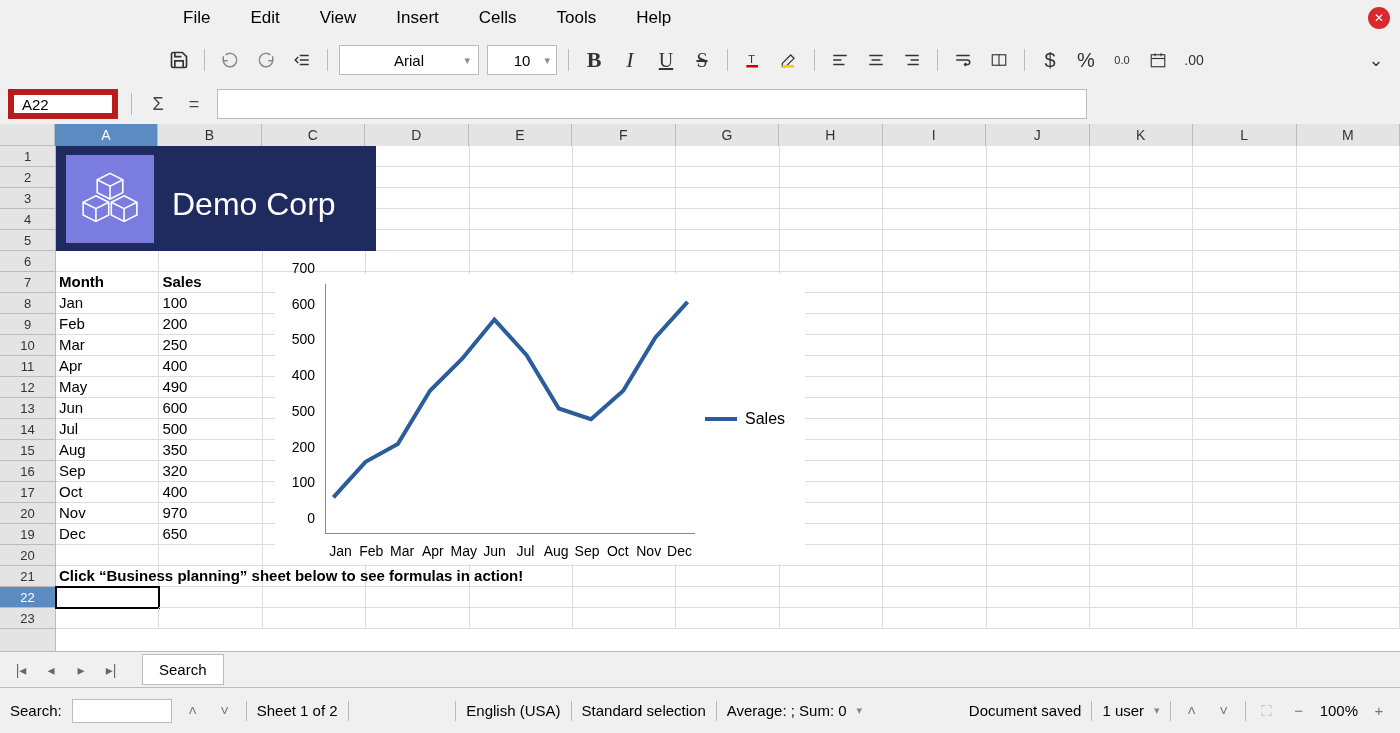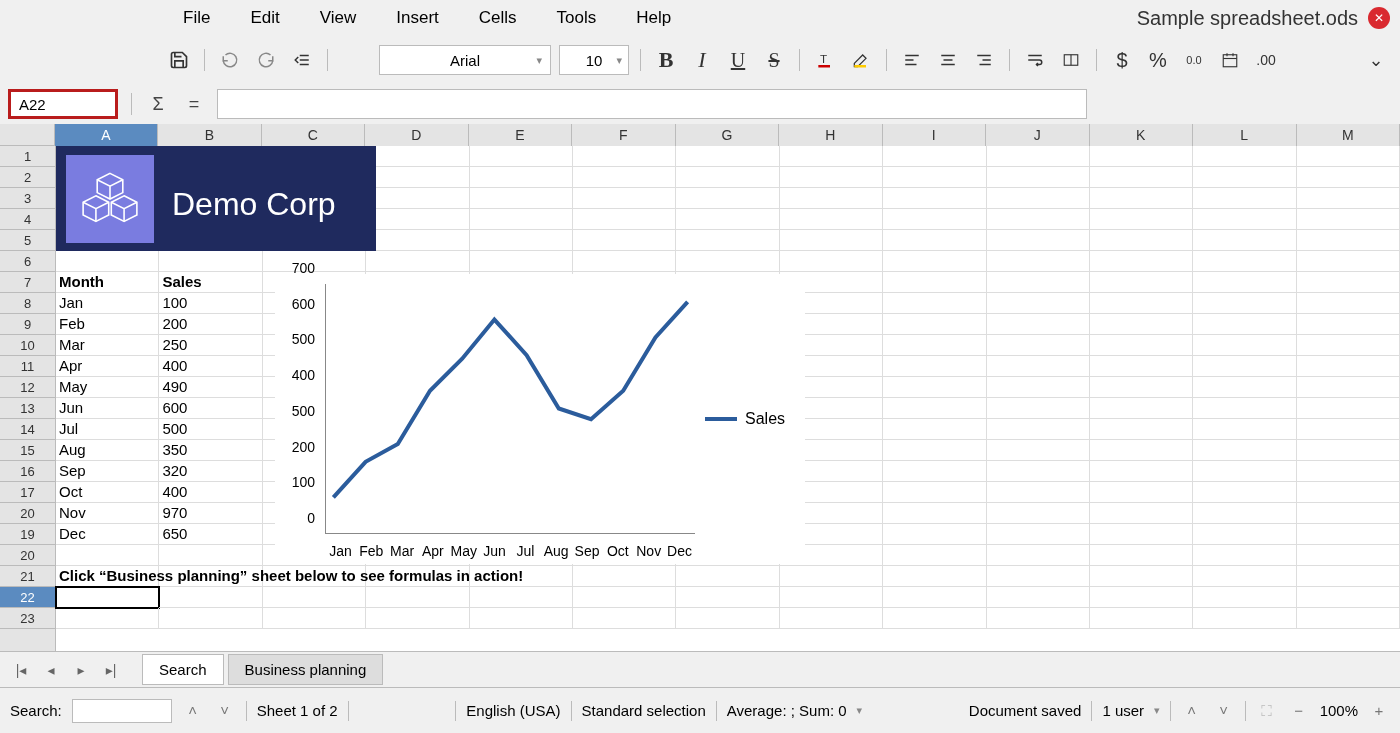--- a/index.html
+++ b/index.html
@@ -10,30 +10,30 @@
 .menubar .menus { display: flex; gap: 4px; margin-left: 155px; }
 .menu-item { padding: 6px 18px; font-size: 17px; cursor: pointer; }
 .menubar .spacer { flex: 1; }
 .doc-title { font-size: 20px; color: #333; margin-right: 10px; }
 .close-btn { width: 22px; height: 22px; background: #d9292f; border-radius: 50%; display: flex; align-items: center; justify-content: center; color: #fff; font-size: 12px; cursor: pointer; }
 
 
 .toolbar { display: flex; align-items: center; height: 48px; padding: 0 10px 0 165px; gap: 8px; }
 .tb-btn { width: 28px; height: 28px; display: flex; align-items: center; justify-content: center; cursor: pointer; color: #333; font-size: 18px; }
 .tb-sep { width: 1px; height: 22px; background: #bbb; margin: 0 3px; }
-.font-name { width: 172px; height: 30px; border: 1px solid #bbb; background: #fff; display: flex; align-items: center; justify-content: center; position: relative; font-size: 15px; margin-left: 40px; }
+.font-name { width: 140px; height: 30px; border: 1px solid #bbb; background: #fff; display: flex; align-items: center; justify-content: center; position: relative; font-size: 15px; }
 .font-name::after { content: "▾"; position: absolute; right: 8px; color: #888; font-size: 11px; }
 .font-size { width: 70px; height: 30px; border: 1px solid #bbb; background: #fff; display: flex; align-items: center; justify-content: center; position: relative; font-size: 15px; }
 .font-size::after { content: "▾"; position: absolute; right: 6px; color: #888; font-size: 11px; }
 .bold { font-weight: bold; font-family: serif; font-size: 22px; }
 .italic { font-style: italic; font-family: serif; font-size: 22px; }
 
 
 .formula-bar { display: flex; align-items: center; height: 40px; padding: 0 8px; gap: 10px; }
-.cell-ref { width: 110px; height: 30px; border: 3px solid #b91c1c; background: #fff; padding: 0 8px; display: flex; align-items: center; font-size: 15px; }
+.cell-ref { width: 110px; height: 30px; border: 6px solid #b91c1c; background: #fff; padding: 0 8px; display: flex; align-items: center; font-size: 15px; }
 .fx-btn { width: 26px; height: 26px; display: flex; align-items: center; justify-content: center; font-size: 18px; color: #444; cursor: pointer; }
 .formula-input { flex: 0 0 870px; height: 30px; border: 1px solid #bbb; background: #fff; }
 
 
 .grid-wrap { flex: 1; position: relative; background: #fff; overflow: hidden; }
 .col-headers { display: flex; position: absolute; top: 0; left: 0; right: 0; height: 22px; background: #e4e4e4; border-bottom: 1px solid #bbb; }
 .rowhead-corner { width: 56px; height: 22px; background: #e4e4e4; border-right: 1px solid #bbb; border-bottom: 1px solid #bbb; }
 .col-head { width: 106px; height: 22px; border-right: 1px solid #bbb; display: flex; align-items: center; justify-content: center; font-size: 14px; color: #333; background: #e4e4e4; cursor: pointer; }
 .col-head.sel { background: #5b8bc0; color: #fff; }
 
@@ -87,21 +87,20 @@
   <div class="menus">
     <div class="menu-item">File</div>
     <div class="menu-item">Edit</div>
     <div class="menu-item">View</div>
     <div class="menu-item">Insert</div>
     <div class="menu-item">Cells</div>
     <div class="menu-item">Tools</div>
     <div class="menu-item">Help</div>
   </div>
   <div class="spacer"></div>
-  <div class="doc-title">Sample spreadsheet.ods</div>
   <div class="close-btn">
     <span>✕</span>
   </div>
 </div>
 
 <div class="toolbar">
   <div class="tb-btn">
     <svg width="20" height="20" viewBox="0 0 24 24" fill="none" stroke="#333" stroke-width="2">
         <path d="M19 21H5a2 2 0 0 1-2-2V5a2 2 0 0 1 2-2h11l5 5v11a2 2 0 0 1-2 2z"></path>
         <polyline points="17 21 17 13 7 13 7 21"></polyline>
@@ -655,21 +654,20 @@
   </div>
 </div>
 
 <div class="sheet-tabs">
   <div class="nav-btn">|◂</div>
   <div class="nav-btn">◂</div>
   <div class="nav-btn">▸</div>
   <div class="nav-btn">▸|</div>
   <div style="width:10px"></div>
   <div class="tab">Search</div>
-  <div class="tab inactive">Business planning</div>
 </div>
 
 <div class="status-bar">
   <span>Search:</span>
   <div class="search-box"></div>
   <div class="small-btn">˄</div>
   <div class="small-btn">˅</div>
   <div class="status-sep"></div>
   <span>Sheet 1 of 2</span>
   <div class="status-sep"></div>

